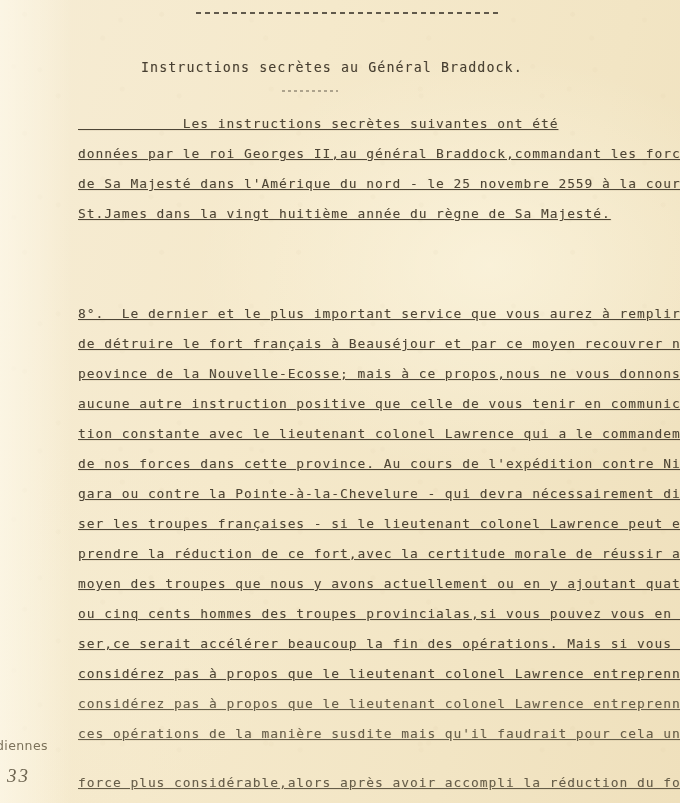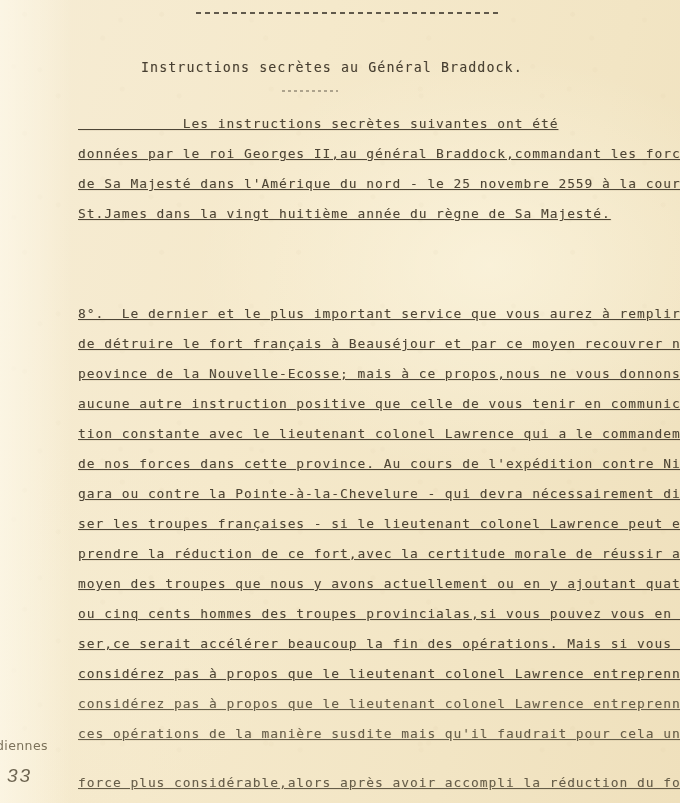--- a/index.html
+++ b/index.html
@@ -126,21 +126,21 @@
     font-size: 12.5px;
     letter-spacing: 0.4px;
     color: #6a6048;
     opacity: 0.88;
     white-space: pre;
   }
   #margin-number {
     position: absolute;
     left: 7px;
     top: 765px;
-    font-family: Liberation Sans, sans-serif;
+    font-family: Liberation Serif, serif;
     font-size: 19px;
     font-style: italic;
     letter-spacing: 2px;
     color: #5d5440;
     opacity: 0.9;
     white-space: pre;
   }
 </style>
 </head>
 <body>

